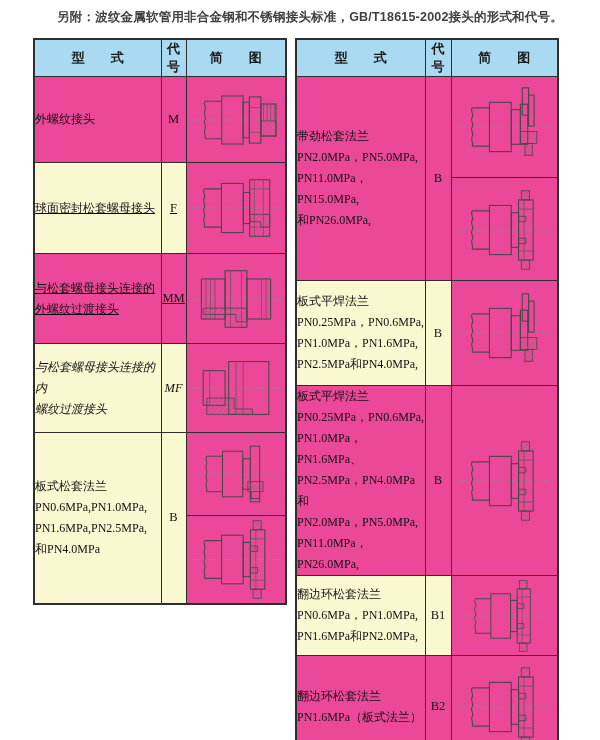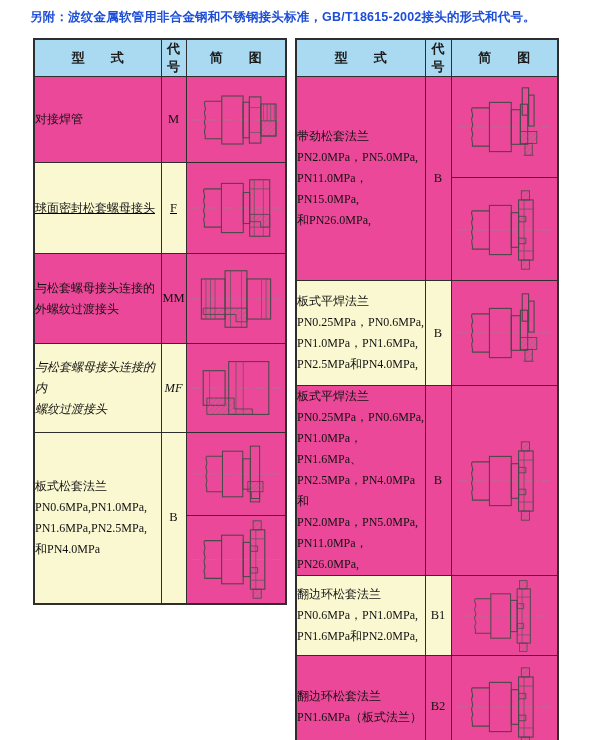--- a/index.html
+++ b/index.html
@@ -8,22 +8,22 @@
     --border:#2e2e2e;
     --ink:#111;
   }
   html,body{margin:0;padding:0;}
   body{
     width:600px;height:740px;position:relative;background:#ffffff;
     font-family:"Liberation Sans",sans-serif;overflow:hidden;
   }
   .page-title{
     position:absolute;left:30px;top:9px;width:560px;
-    font-size:12.5px;font-weight:bold;color:#1d4ed8;
-    font-family:"Liberation Sans",sans-serif;letter-spacing:0.2px;
+    font-size:12.5px;font-weight:bold;color:#404040;
+    font-family:"Liberation Sans",sans-serif;letter-spacing:0.2px;text-align:center;
   }
   table.fitting-table{
     position:absolute;top:38px;border-collapse:collapse;table-layout:fixed;
     border:2px solid var(--border);background:#ec4899;
   }
   table.left-pos{left:33px;}
   table.right-pos{left:295px;}
   .fitting-table th,.fitting-table td{
     border:1.5px solid var(--border);padding:0;vertical-align:middle;
   }
@@ -71,21 +71,21 @@
     </colgroup>
   <thead>
     <tr>
       <th>型　　式</th>
       <th>代号</th>
       <th>简　　图</th>
     </tr>
   </thead>
   <tbody>
       <tr style="height: 86px;">
-        <td class="type-cell">对接焊管</td>
+        <td class="type-cell">外螺纹接头</td>
         <td class="code-cell">M</td>
         <td class="diagram-cell">
           <div class="diag-stack" style="height: 84px;">
             <div class="diag">
               <svg viewBox="0 0 100 90" width="96" height="80" preserveAspectRatio="xMidYMid meet">
                 <line class="cl" x1="0" y1="45" x2="100" y2="45"></line>
                 <path class="ln" d="M15 24 c-2.5 3.5 2.5 7 0 10.5 c-2.5 3.5 2.5 7 0 10.5 c-2.5 3.5 2.5 7 0 10.5 c-2 3 2 7 0 10.5"></path>
                 <path class="ln" d="M15 24 H34 M15 66 H34"></path>
                 <rect class="ln" x="34" y="18" width="24" height="54"></rect>
                 <rect class="ln" x="58" y="25" width="7" height="40"></rect>
@@ -112,21 +112,21 @@
                 <rect class="ln" x="34" y="18" width="24" height="54"></rect>
                 <rect class="ln" x="58" y="28" width="7" height="34"></rect>
                 <rect class="ln" x="65" y="14" width="22" height="62"></rect>
                 <path class="lt" d="M70 14 V76 M80 14 V76 M65 24 H87 M65 66 H87"></path>
                 <path class="ht" d="M65 52 h22 v14 h-10 v-6 h-12 z"></path>
               </svg>
             </div>
           </div>
         </td>
       </tr>
-      <tr style="height: 90px;">
+      <tr style="height: 90px; text-decoration: underline;">
         <td class="type-cell">与松套螺母接头连接的
 外螺纹过渡接头</td>
         <td class="code-cell">MM</td>
         <td class="diagram-cell">
           <div class="diag-stack" style="height: 88px;">
             <div class="diag">
               <svg viewBox="0 0 100 90" width="96" height="82" preserveAspectRatio="xMidYMid meet">
                 <line class="cl" x1="0" y1="45" x2="100" y2="45"></line>
                 <rect class="ln" x="12" y="23" width="26" height="44"></rect>
                 <path class="lt" d="M17 23 V67 M22 23 V67 M27 23 V67"></path>

